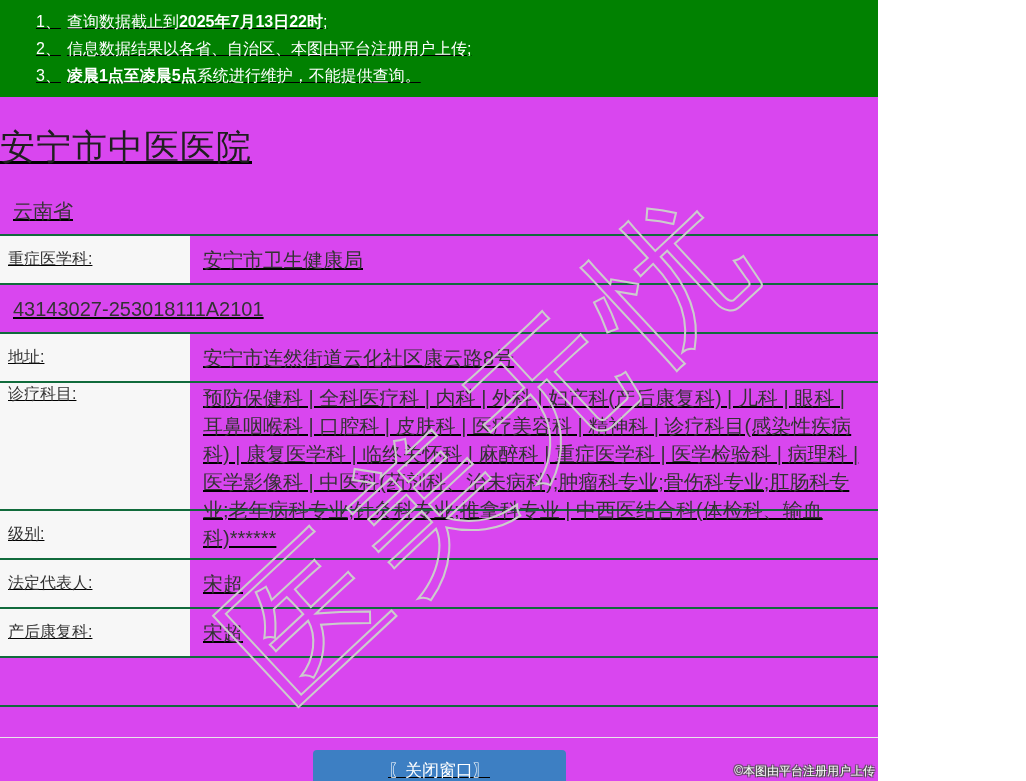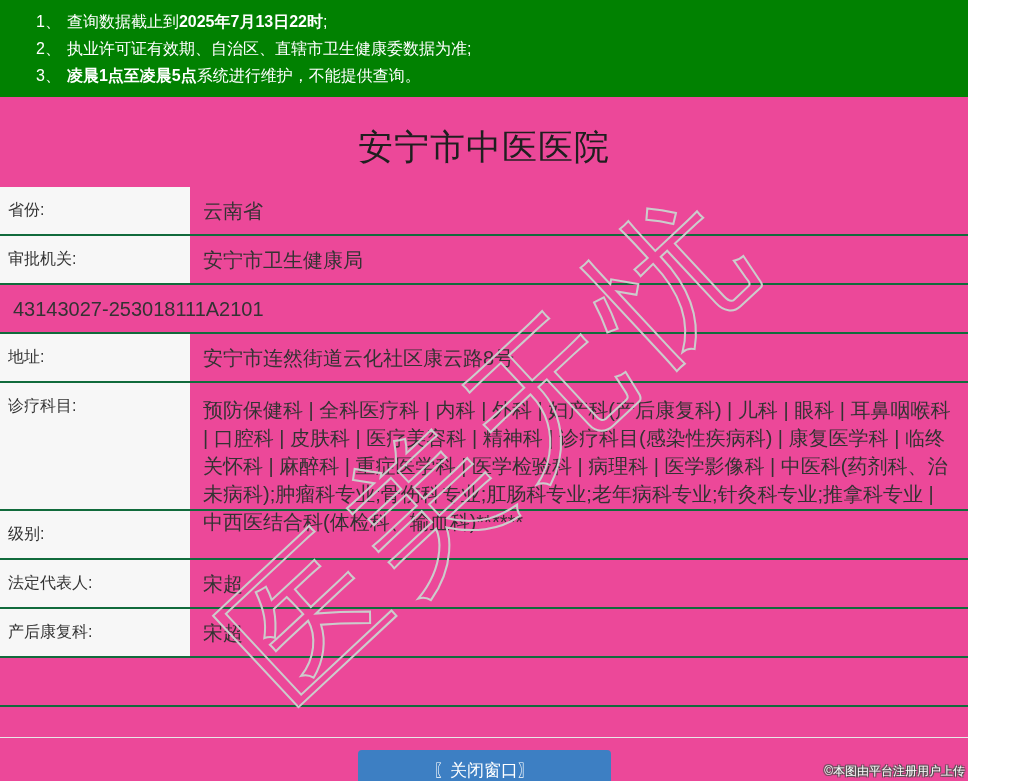--- a/index.html
+++ b/index.html
@@ -1,44 +1,44 @@
 <!DOCTYPE html>
 <html><head>
 <meta charset="utf-8">
 <style>
   * { margin:0; padding:0; box-sizing:border-box; }
   html,body { background:#fff; }
   body { font-family:"Liberation Sans","DejaVu Sans",sans-serif; }
   .page {
-    position:relative; width:968px; height:781px;
-    background:#ec4899; overflow:hidden;
+    position:relative; width:878px; height:781px;
+    background:#d946ef; overflow:hidden;text-decoration:underline;
   }
   
   .banner {
     width:100%; height:97px; background:#018101;
     color:#fff; font-size:16px; padding:8px 10px 0 36px;
   }
   .notice-line { line-height:27px; white-space:nowrap; }
   .notice-line .num { margin-right:6px; }
   .notice-line .b { font-weight:700; }
   
   .title {
-    margin-top:28px; text-align:center;
+    margin-top:28px; text-align:left;
     font-size:35px; line-height:44px; color:#1f1f1f;
     letter-spacing:1px;
   }
   
   .info-table { margin-top:18px; width:100%; }
   .row {
     display:flex; width:100%; height:49px;
     border-bottom:2px solid #116b3c;
   }
   .row.tall { height:128px; }
   .cell { display:flex; align-items:center; }
-  .row.tall .cell { align-items:flex-start; padding-top:13px; }
+  .row.tall .cell { align-items:flex-start; padding-top:1px; }
   .cell.label {
     width:190px; flex:0 0 190px; background:#f7f7f7;
     padding-left:8px; color:#333; font-size:16px;
   }
   .cell.value {
     flex:1; padding-left:13px; padding-right:14px;
     color:#333; font-size:20px; line-height:28px;
   }
   
   .watermark {
@@ -68,36 +68,35 @@
 </head>
 <body>
 
 <div class="page">
 
   <div class="banner">
     <div class="notice-line">
       <span class="num">1、</span><span>查询数据截止到</span><span class="b">2025年7月13日22时</span><span>;</span>
     </div>
     <div class="notice-line">
-      <span class="num">2、</span><span>执业许可证有效期、自治区、直辖市卫生健康委数据为准;</span><span class="b"></span><span></span>
+      <span class="num">2、</span><span>信息数据结果以各省、自治区、本图由平台注册用户上传;</span><span class="b"></span><span></span>
     </div>
     <div class="notice-line">
       <span class="num">3、</span><span></span><span class="b">凌晨1点至凌晨5点</span><span>系统进行维护，不能提供查询。</span>
     </div>
   </div>
 
   <div class="title">安宁市中医医院</div>
 
   <div class="info-table">
     <div class="row">
-      <div class="cell label">省份:</div>
       <div class="cell value">云南省</div>
     </div>
     <div class="row">
-      <div class="cell label">审批机关:</div>
+      <div class="cell label">重症医学科:</div>
       <div class="cell value">安宁市卫生健康局</div>
     </div>
     <div class="row">
       <div class="cell value">43143027-253018111A2101</div>
     </div>
     <div class="row">
       <div class="cell label">地址:</div>
       <div class="cell value">安宁市连然街道云化社区康云路8号</div>
     </div>
     <div class="row tall">

